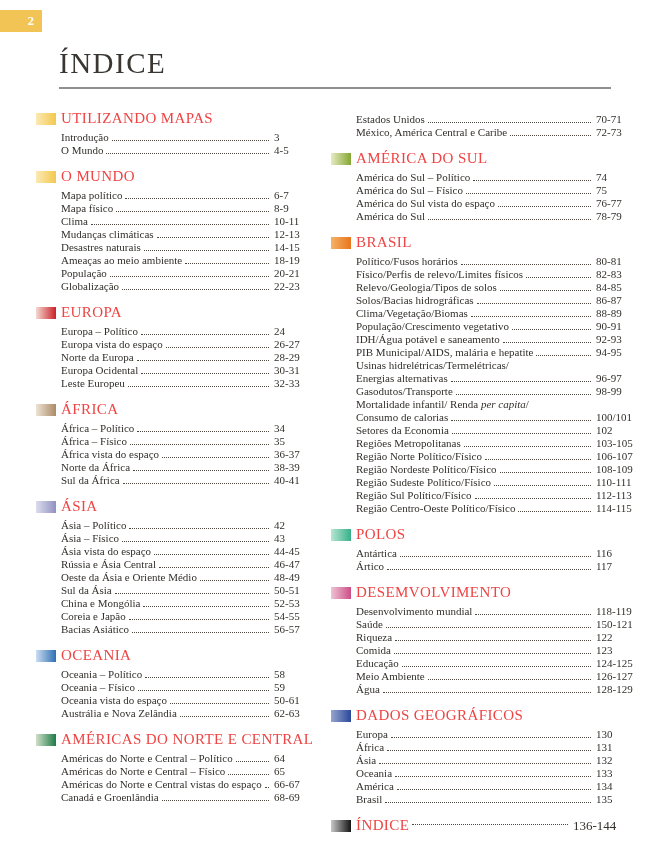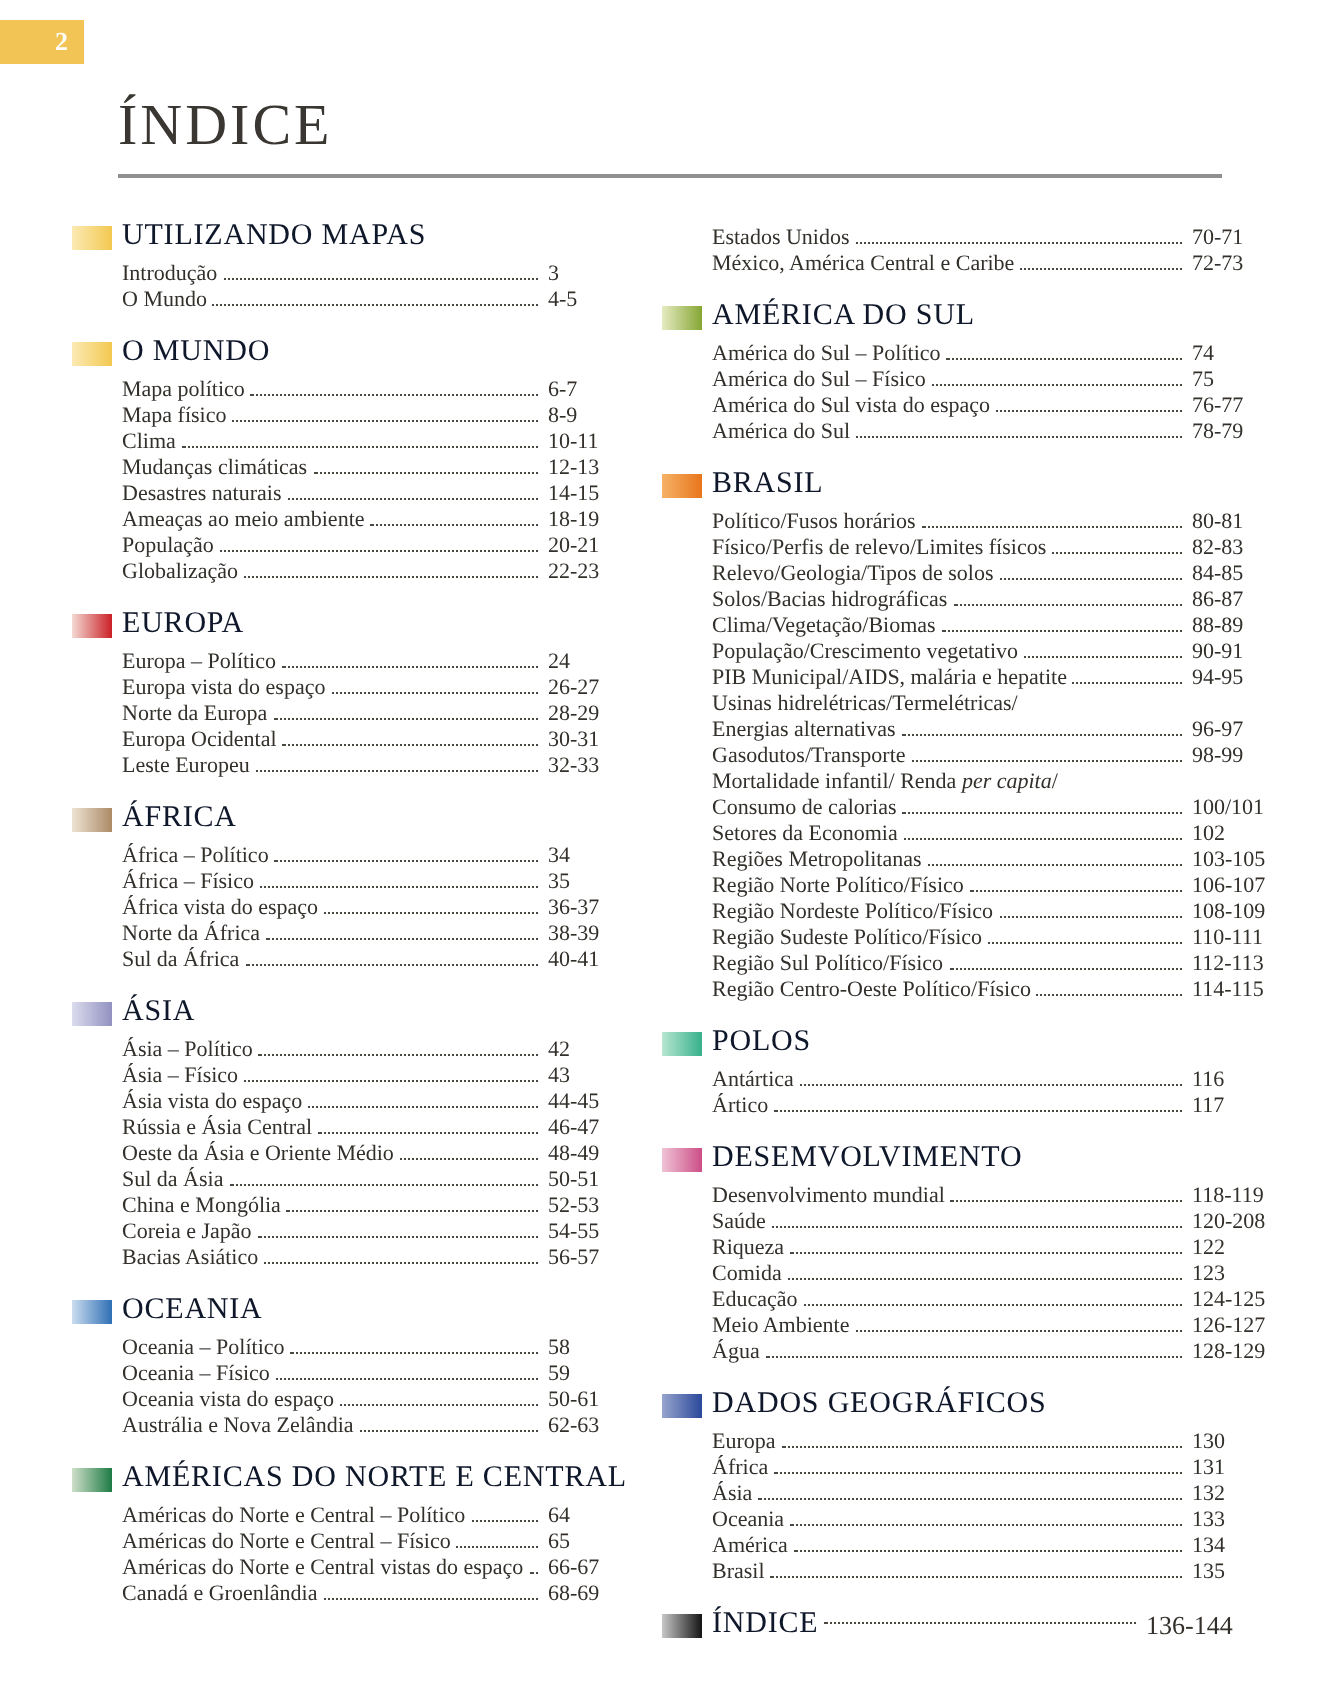--- a/index.html
+++ b/index.html
@@ -18,21 +18,21 @@
     letter-spacing:1.5px; color:#3a3733; line-height:34px;
   }
   .rule { border:none; border-top:2px solid #8f8f8f; margin:7px 37px 10px 23px; }
   .columns { display:flex; align-items:flex-start; }
   .col-left { width:290px; margin-right:5px; flex:none; }
   .col-right { flex:1; min-width:0; }
   .col-right > .section:first-child { margin-top:14px; }
   .section-header { display:flex; align-items:center; margin:11px 0 4px 0; }
   .swatch { width:20px; height:12px; margin-right:5px; flex:none; }
   .heading {
-    font-size:15px; letter-spacing:0.4px; color:#0f172a;
+    font-size:15px; letter-spacing:0.4px; color:#ef4444;
     white-space:nowrap; line-height:17px;
   }
   .entry {
     display:flex; align-items:baseline; padding-left:25px;
     font-size:11px; line-height:13px;
   }
   .label { white-space:nowrap; }
   .dots { flex:1; min-width:4px; border-bottom:1.5px dotted #4c473f; margin:0 5px 2px 3px; }
   .pagenum { width:52px; flex:none; }
   .section-header .dots { margin-bottom:3px; }
@@ -363,20 +363,25 @@
               <span class="label">Clima/Vegetação/Biomas</span>
               <span class="dots"></span>
               <span class="pagenum">88-89</span>
             </div>
             <div class="entry">
               <span class="label">População/Crescimento vegetativo</span>
               <span class="dots"></span>
               <span class="pagenum">90-91</span>
             </div>
             <div class="entry">
+              <span class="label">IDH/Água potável e saneamento</span>
+              <span class="dots"></span>
+              <span class="pagenum">92-93</span>
+            </div>
+            <div class="entry">
               <span class="label">PIB Municipal/AIDS, malária e hepatite</span>
               <span class="dots"></span>
               <span class="pagenum">94-95</span>
             </div>
             <div class="entry">
               <span class="label">Usinas hidrelétricas/Termelétricas/</span>
             </div>
             <div class="entry">
               <span class="label">Energias alternativas</span>
               <span class="dots"></span>
@@ -457,21 +462,21 @@
           </div>
           <div class="entries">
             <div class="entry">
               <span class="label">Desenvolvimento mundial</span>
               <span class="dots"></span>
               <span class="pagenum">118-119</span>
             </div>
             <div class="entry">
               <span class="label">Saúde</span>
               <span class="dots"></span>
-              <span class="pagenum">120-208</span>
+              <span class="pagenum">150-121</span>
             </div>
             <div class="entry">
               <span class="label">Riqueza</span>
               <span class="dots"></span>
               <span class="pagenum">122</span>
             </div>
             <div class="entry">
               <span class="label">Comida</span>
               <span class="dots"></span>
               <span class="pagenum">123</span>

